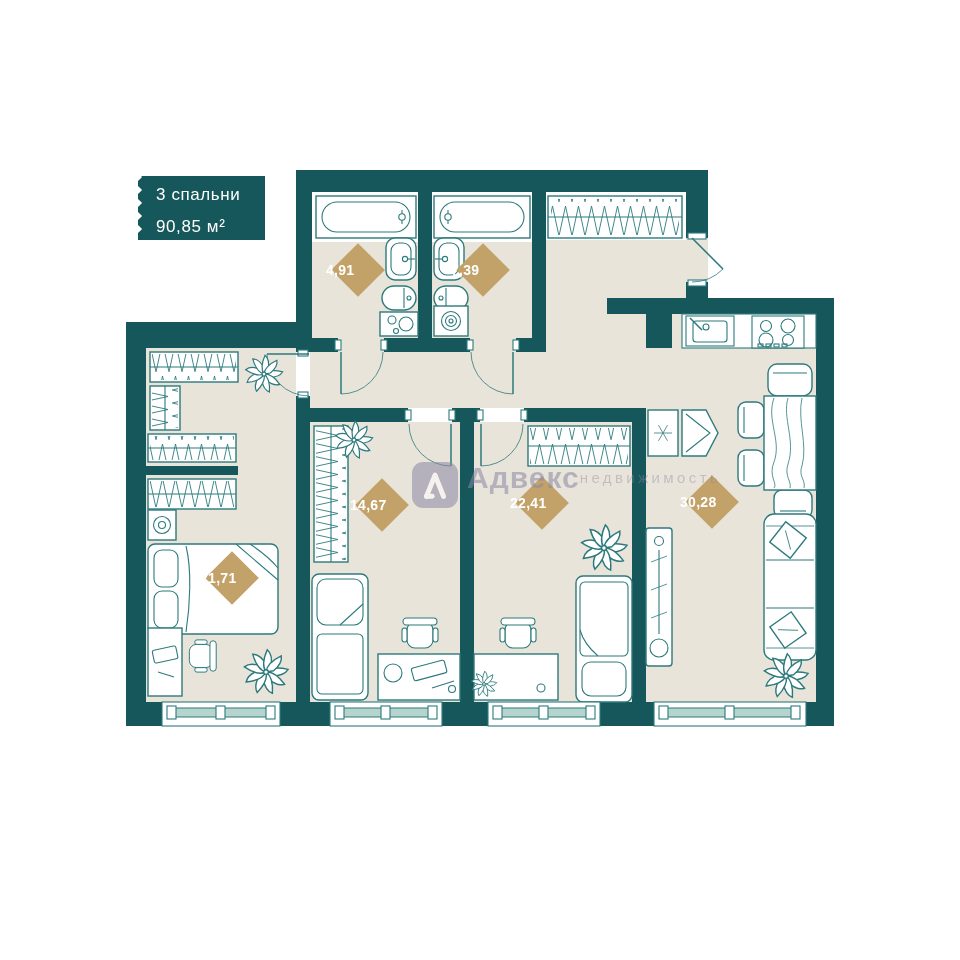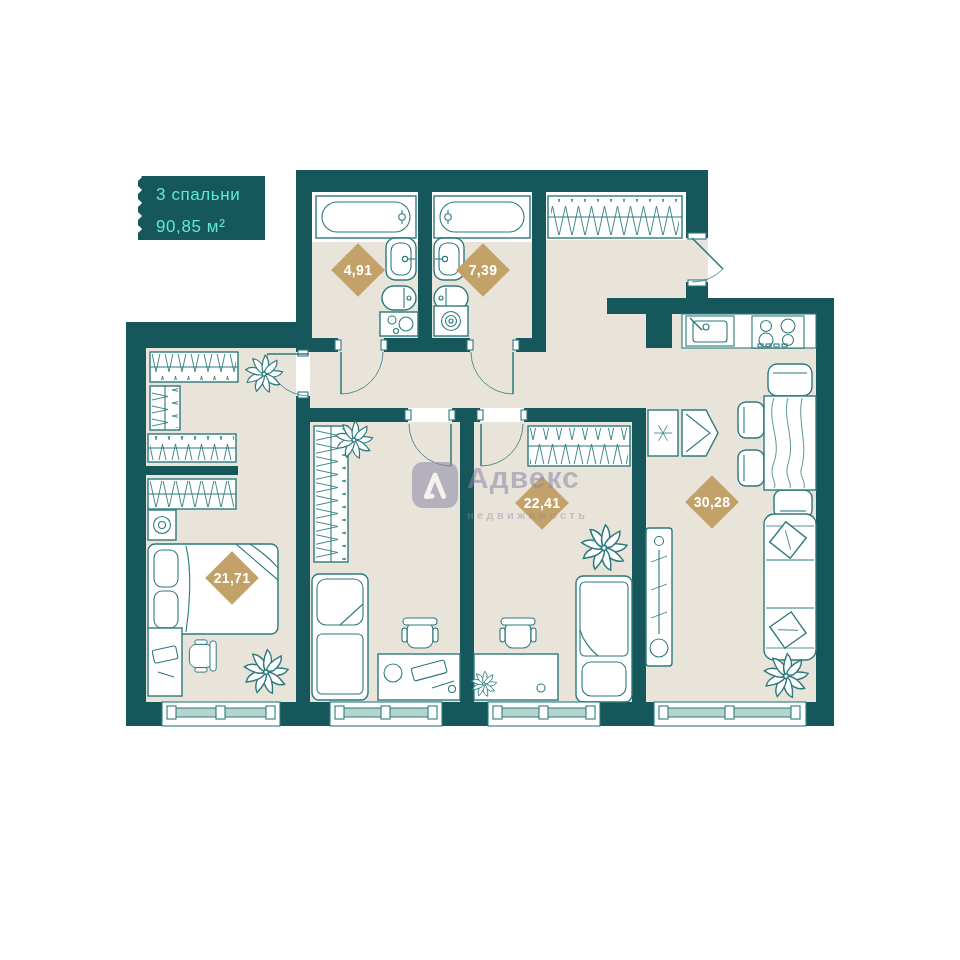--- a/index.html
+++ b/index.html
@@ -15,36 +15,36 @@
   .f{fill:var(--floor);}
   .white{fill:#ffffff;}
   .s{fill:#ffffff;stroke:var(--line);stroke-width:1.4;}
   .s2{fill:#ffffff;stroke:var(--line);stroke-width:1.1;}
   .l{fill:none;stroke:var(--line);stroke-width:1.5;}
   .l2{fill:none;stroke:var(--line);stroke-width:1.1;}
   .thin{fill:none;stroke:var(--line);stroke-width:0.8;}
   .glass{fill:var(--window_glass);stroke:var(--line);stroke-width:1;}
   
   .badge{position:absolute;left:138px;top:176px;width:127px;height:64px;
-         background:var(--badge_bg);color:#5eead4;box-sizing:border-box;padding:9px 0 0 18px;}
+         background:var(--badge_bg);color:#ffffff;box-sizing:border-box;padding:9px 0 0 18px;}
   .badge .t1{font-size:17px;letter-spacing:.6px;}
   .badge .t2{font-size:17px;letter-spacing:.6px;margin-top:12px;}
   .badge-diamonds{position:absolute;left:130px;top:172px;width:12px;height:66px;}
   .bdm{position:absolute;left:0;width:10px;height:10px;background:#fff;transform:rotate(45deg);}
   
-  .room-label{position:absolute;width:64px;height:64px;display:flex;align-items:center;justify-content:center;}
+  .room-label{position:absolute;width:64px;height:64px;display:flex;align-items:center;justify-content:flex-start;}
   .room-label .dm{position:absolute;left:13px;top:13px;width:38px;height:38px;background:var(--label);transform:rotate(45deg);}
   .room-label .val{position:relative;color:#fff;font-weight:bold;font-size:14px;letter-spacing:.3px;}
   
   .watermark{position:absolute;left:412px;top:462px;display:flex;gap:9px;align-items:flex-start;}
   .wm-logo{width:46px;height:46px;border-radius:11px;background:var(--watermark);opacity:.55;
            display:flex;align-items:center;justify-content:center;}
-  .wm-text{display:flex;flex-direction:column;}
+  .wm-text{display:flex;flex-direction:row;}
   .wm-brand{font-size:30px;font-weight:bold;line-height:1.05;color:var(--watermark);opacity:.55;letter-spacing:1px;}
-  .wm-tag{font-size:11px;font-weight:bold;color:var(--watermark);opacity:.42;letter-spacing:3.4px;margin-top:15px;}
+  .wm-tag{font-size:15px;font-weight:normal;color:var(--watermark);opacity:.42;letter-spacing:3.4px;margin-top:7px;}
 </style>
 </head>
 <body>
 
 <div class="stage">
 
   <svg class="plan-svg" width="960" height="960" viewBox="0 0 960 960">
     <defs>
       <pattern id="hz" width="13" height="34" patternUnits="userSpaceOnUse">
         <path d="M0 32 L6.5 2 L13 32" fill="none" stroke="#2d7a7d" stroke-width="0.9"></path>
@@ -405,20 +405,24 @@
   </div>
 
   <div class="room-label" style="left:326px;top:238px">
     <span class="dm"></span>
     <span class="val">4,91</span>
   </div>
   <div class="room-label" style="left:451px;top:238px">
     <span class="dm"></span>
     <span class="val">7,39</span>
   </div>
+  <div class="room-label" style="left:350px;top:473px">
+    <span class="dm"></span>
+    <span class="val">14,67</span>
+  </div>
   <div class="room-label" style="left:510px;top:471px">
     <span class="dm"></span>
     <span class="val">22,41</span>
   </div>
   <div class="room-label" style="left:680px;top:470px">
     <span class="dm"></span>
     <span class="val">30,28</span>
   </div>
   <div class="room-label" style="left:200px;top:546px">
     <span class="dm"></span>

